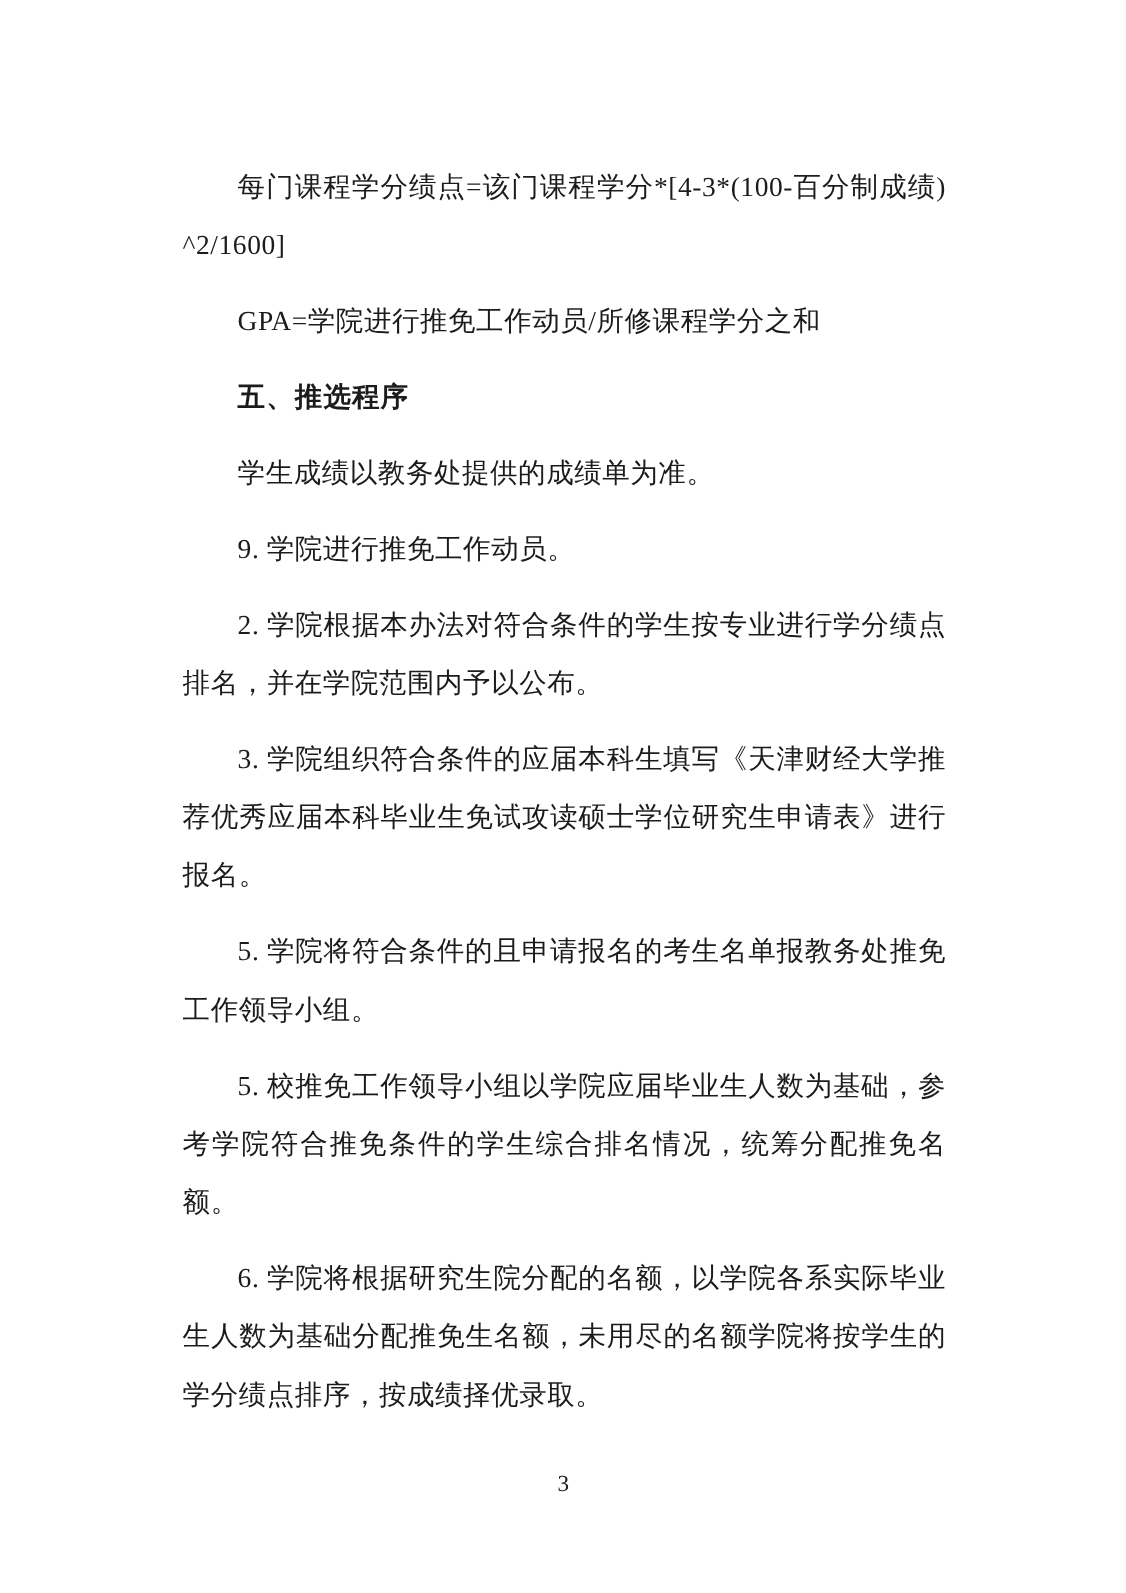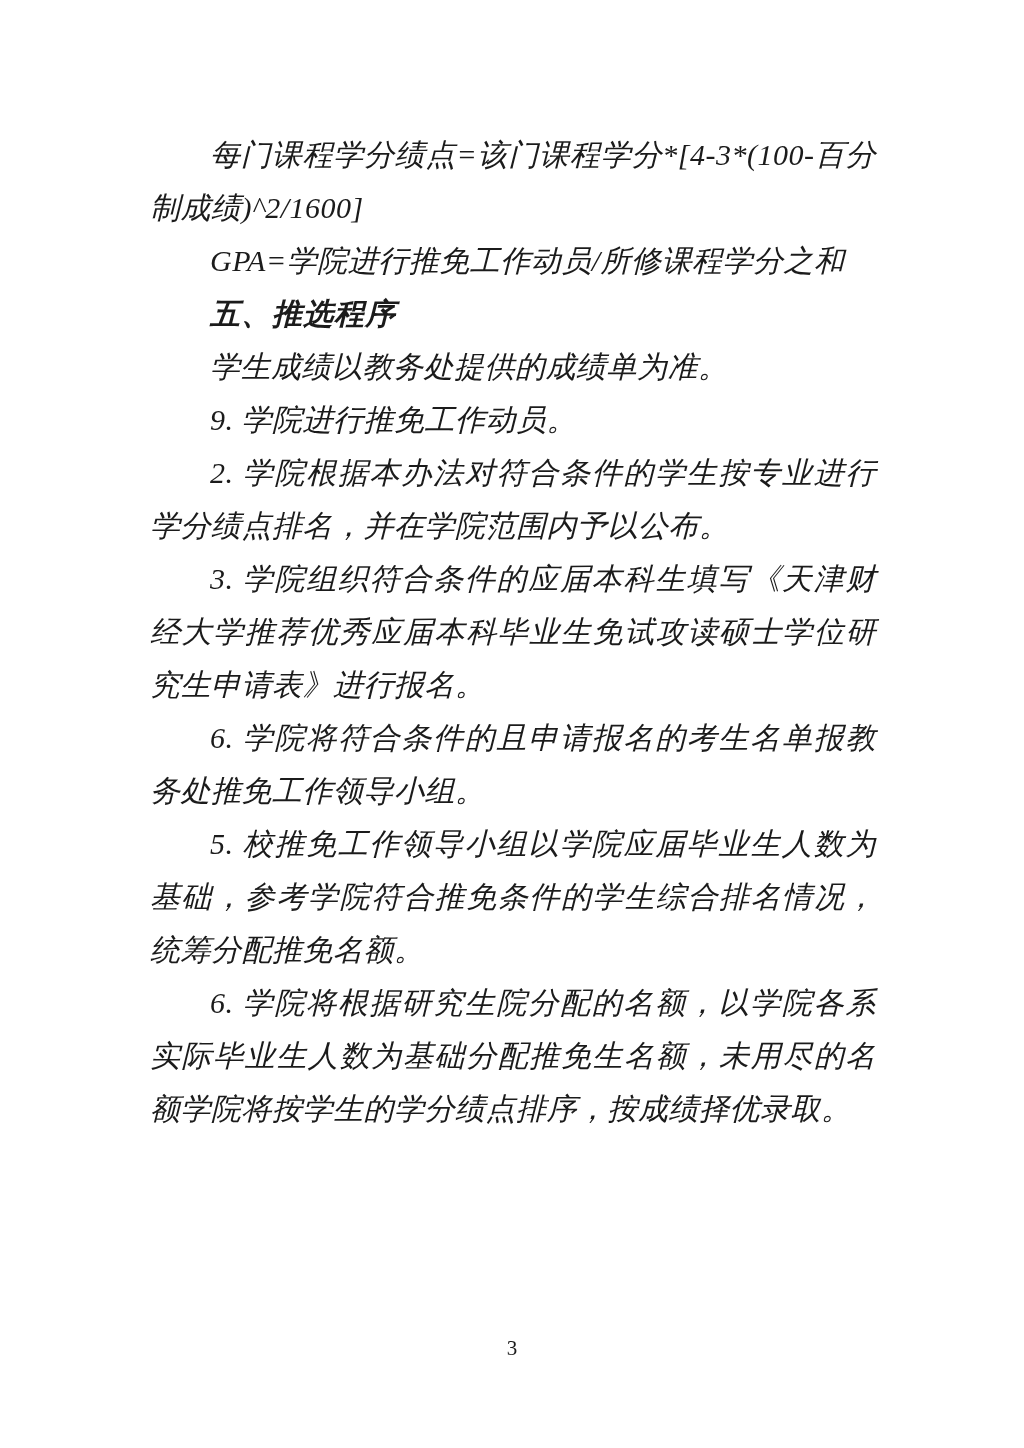--- a/index.html
+++ b/index.html
@@ -16,28 +16,27 @@
     font-family: "Liberation Serif", "DejaVu Serif", serif;
     overflow: hidden;
   }
   .content {
     position: absolute;
     top: 128px;
     left: 150px;
     width: 726px;
   }
   p.para {
-    margin: 0;
-    font-size: 30px;
+    margin: 16px;
+    font-size: 25px;
     line-height: 53px;
     text-align: justify;
     text-indent: 2em;
     letter-spacing: 0.5px;
     word-break: break-all;
-    font-style: italic;
   }
   p.heading {
     font-family: "Liberation Sans", "DejaVu Sans", sans-serif;
     font-weight: bold;
     text-align: left;
     letter-spacing: 1px;
   }
   .footer {
     position: absolute;
     left: 0;
@@ -54,18 +53,18 @@
 
 <div class="page">
   <div class="content">
     <p class="para">每门课程学分绩点=该门课程学分*[4-3*(100-百分制成绩)^2/1600]</p>
     <p class="para">GPA=学院进行推免工作动员/所修课程学分之和</p>
     <p class="para heading">五、推选程序</p>
     <p class="para">学生成绩以教务处提供的成绩单为准。</p>
     <p class="para">9. 学院进行推免工作动员。</p>
     <p class="para">2. 学院根据本办法对符合条件的学生按专业进行学分绩点排名，并在学院范围内予以公布。</p>
     <p class="para">3. 学院组织符合条件的应届本科生填写《天津财经大学推荐优秀应届本科毕业生免试攻读硕士学位研究生申请表》进行报名。</p>
-    <p class="para">6. 学院将符合条件的且申请报名的考生名单报教务处推免工作领导小组。</p>
+    <p class="para">5. 学院将符合条件的且申请报名的考生名单报教务处推免工作领导小组。</p>
     <p class="para">5. 校推免工作领导小组以学院应届毕业生人数为基础，参考学院符合推免条件的学生综合排名情况，统筹分配推免名额。</p>
     <p class="para">6. 学院将根据研究生院分配的名额，以学院各系实际毕业生人数为基础分配推免生名额，未用尽的名额学院将按学生的学分绩点排序，按成绩择优录取。</p>
   </div>
   <div class="footer">3</div>
 </div>
 
 </body></html>

